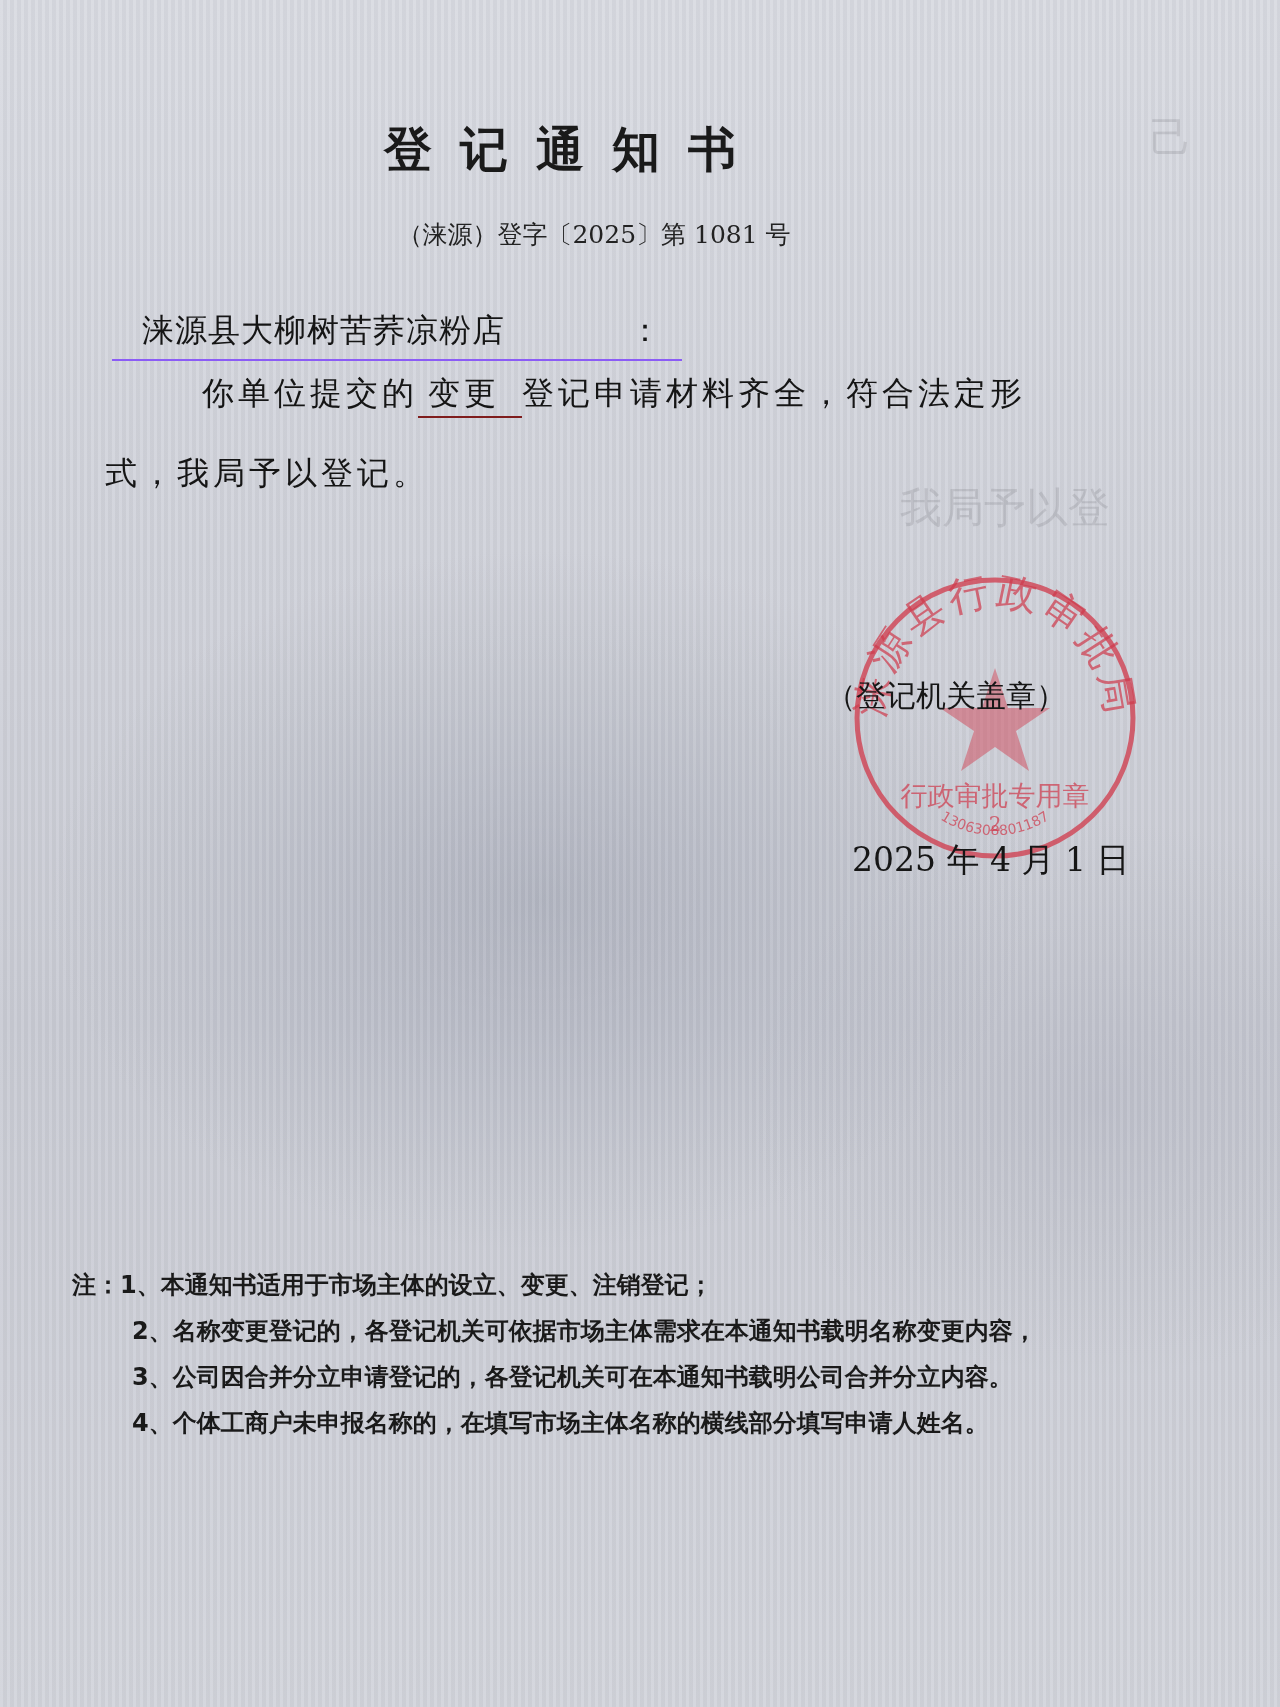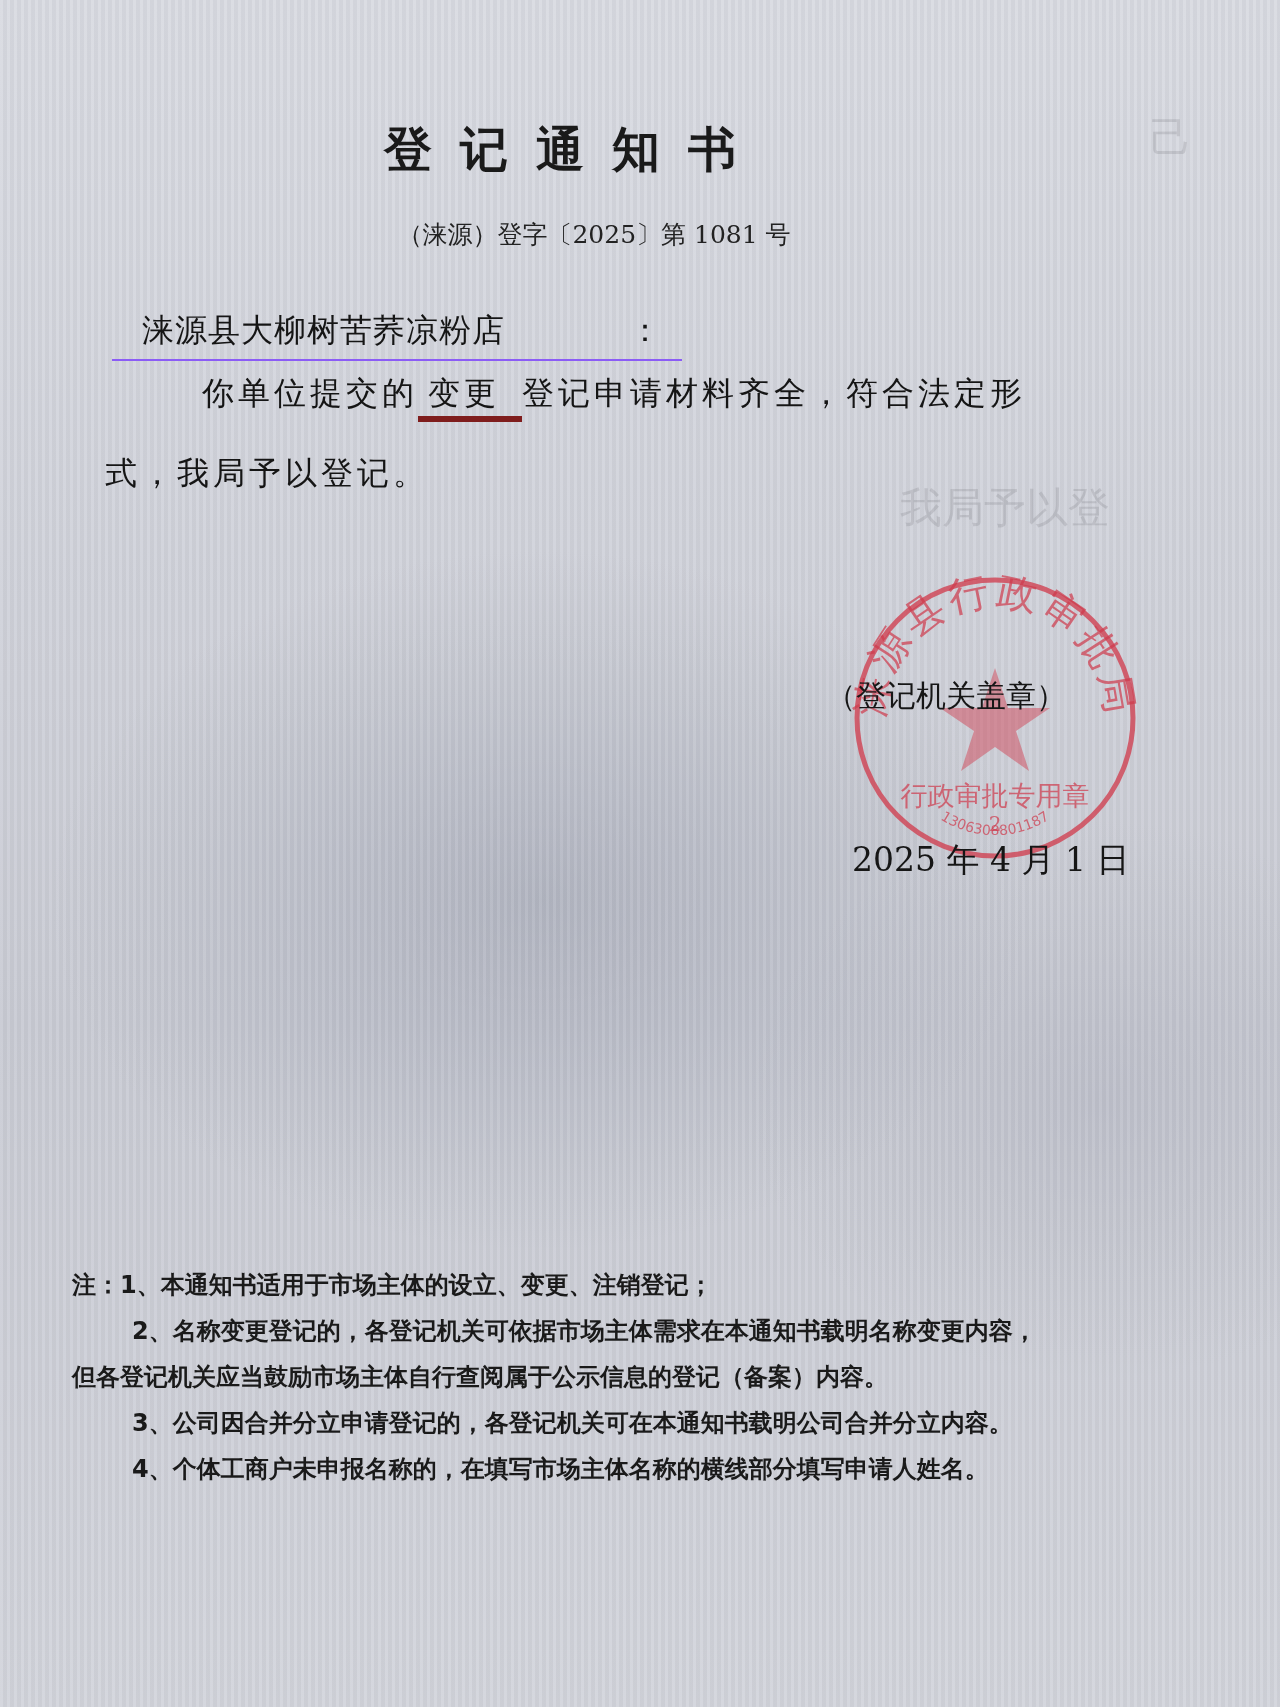--- a/index.html
+++ b/index.html
@@ -32,21 +32,21 @@
   .addressee {
     position:absolute; left:112px; top:309px; width:540px;
     font-size:32px; border-bottom:2px solid #8b5cf6; padding-left:30px; padding-bottom:6px;
     font-family:"DejaVu Sans", sans-serif; letter-spacing:1px;
   }
   .addressee .colon { position:absolute; right:20px; }
   .body-line1 {
     position:absolute; left:202px; top:372px; font-size:32px; letter-spacing:4px;
     font-family:"DejaVu Sans", sans-serif;
   }
-  .body-line1 .blank { display:inline-block; border-bottom:6px solid #7f1d1d; padding:0 22px 0 10px; }
+  .body-line1 .blank { display:inline-block; border-bottom:2px solid #7f1d1d; padding:0 22px 0 10px; }
   .body-line2 {
     position:absolute; left:105px; top:452px; font-size:32px; letter-spacing:4px;
     font-family:Liberation Sans, sans-serif;
   }
   .seal {
     position:absolute; left:850px; top:573px; width:290px; height:290px;
   }
   .seal-label {
     position:absolute; left:826px; top:676px; font-size:30px; color:#161616;
     font-family:"DejaVu Sans", sans-serif;
@@ -97,16 +97,15 @@
     <textPath href="#arcBottom" startOffset="50%" text-anchor="middle">1306308801187</textPath>
   </text>
 </svg>
 
 <div class="seal-label">（登记机关盖章）</div>
 <div class="date">2025 年 4 月 1 日</div>
 
 <div class="notes">
   <div>注：1、本通知书适用于市场主体的设立、变更、注销登记；</div>
   <div class="indent">2、名称变更登记的，各登记机关可依据市场主体需求在本通知书载明名称变更内容，</div>
-  <div>但各登记机关应当鼓励市场主体自行查阅属于公示信息的登记（备案）内容。</div>
   <div class="indent">3、公司因合并分立申请登记的，各登记机关可在本通知书载明公司合并分立内容。</div>
   <div class="indent">4、个体工商户未申报名称的，在填写市场主体名称的横线部分填写申请人姓名。</div>
 </div>
 
 </body></html>

